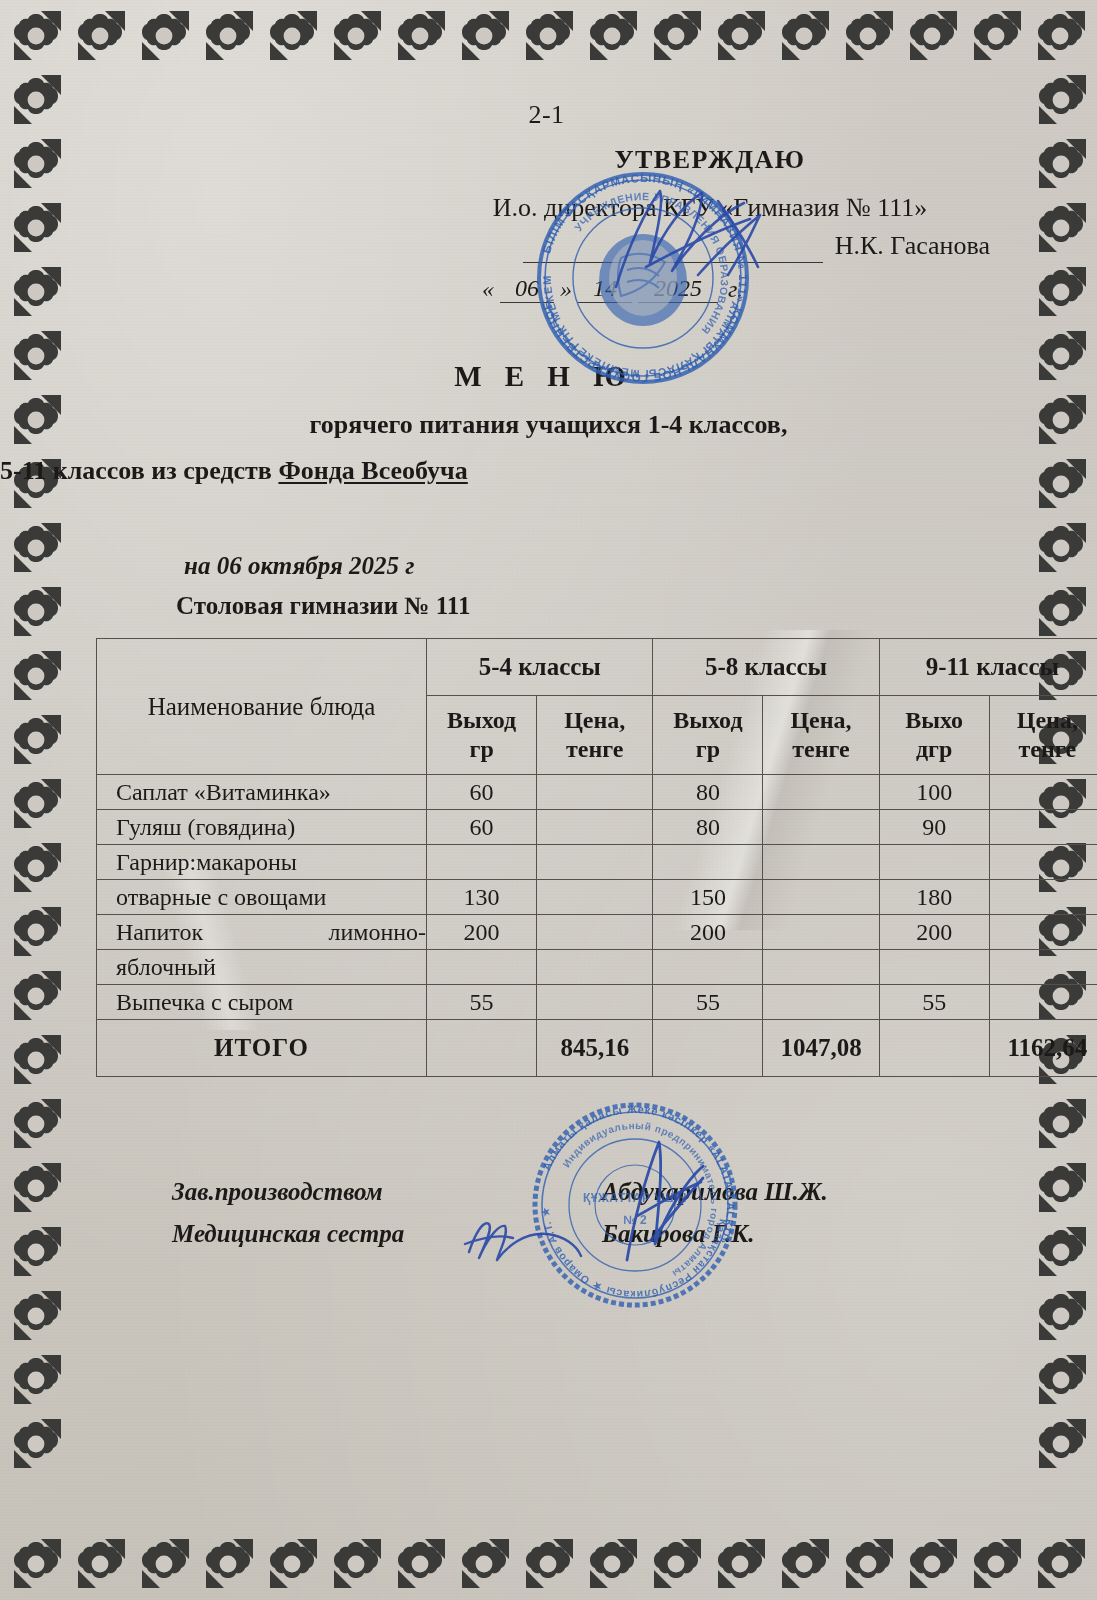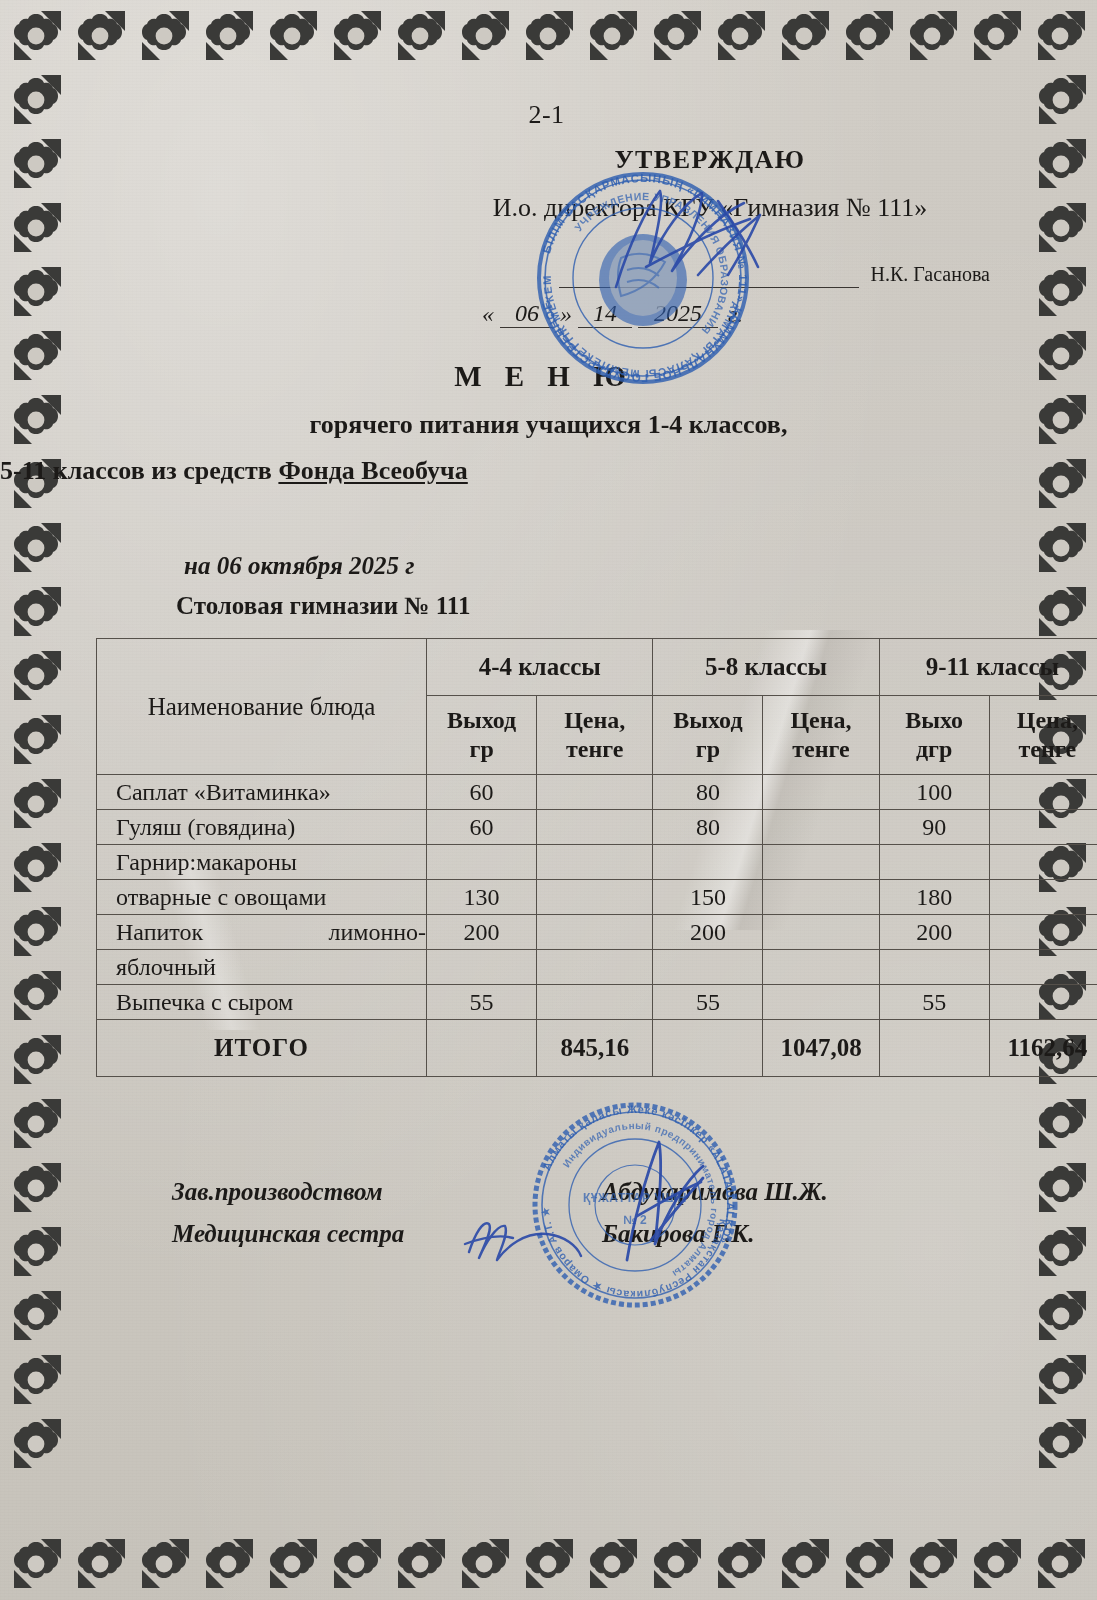--- a/index.html
+++ b/index.html
@@ -58,21 +58,21 @@
     text-align:center;
   }
   .approve-word{font-size:26px;font-weight:bold;letter-spacing:1.5px;}
   .approve-line2{font-size:26px;margin-top:18px;white-space:nowrap;}
   .sign-row{
     margin-top:8px;display:flex;align-items:flex-end;justify-content:flex-end;gap:12px;
   }
   .sign-rule{
     flex:0 0 300px;border-bottom:1.6px solid #3a3632;height:30px;
   }
-  .sign-name{font-size:20px;white-space:nowrap;padding-bottom:2px;margin-top:32px;}
+  .sign-name{font-size:26px;white-space:nowrap;padding-bottom:2px;}
   .date-row{
     margin-top:12px;display:flex;align-items:flex-end;gap:6px;
     justify-content:flex-start;padding-left:52px;
   }
   .date-q{font-size:24px;font-style:italic;}
   .date-cell{
     border-bottom:1.5px solid #3a3632;min-width:46px;text-align:center;
     font-size:24px;font-style:italic;padding:0 4px;
   }
   .date-cell.wide{min-width:72px;}
@@ -1463,21 +1463,21 @@
           <col class="c-out">
           <col class="c-price">
         <col class="c-out">
           <col class="c-price">
         <col class="c-out">
           <col class="c-price">
       </colgroup>
       <thead>
         <tr>
           <th rowspan="2" class="namehead">Наименование блюда</th>
-          <th colspan="2" class="grp">4-4 классы</th>
+          <th colspan="2" class="grp">5-4 классы</th>
           <th colspan="2" class="grp">5-8 классы</th>
           <th colspan="2" class="grp">9-11 классы</th>
         </tr>
         <tr>
           <th class="sub">
             <span>Выход</span><br>
             <span>гр</span>
           </th>
           <th class="sub">
             <span>Цена,</span><br>

